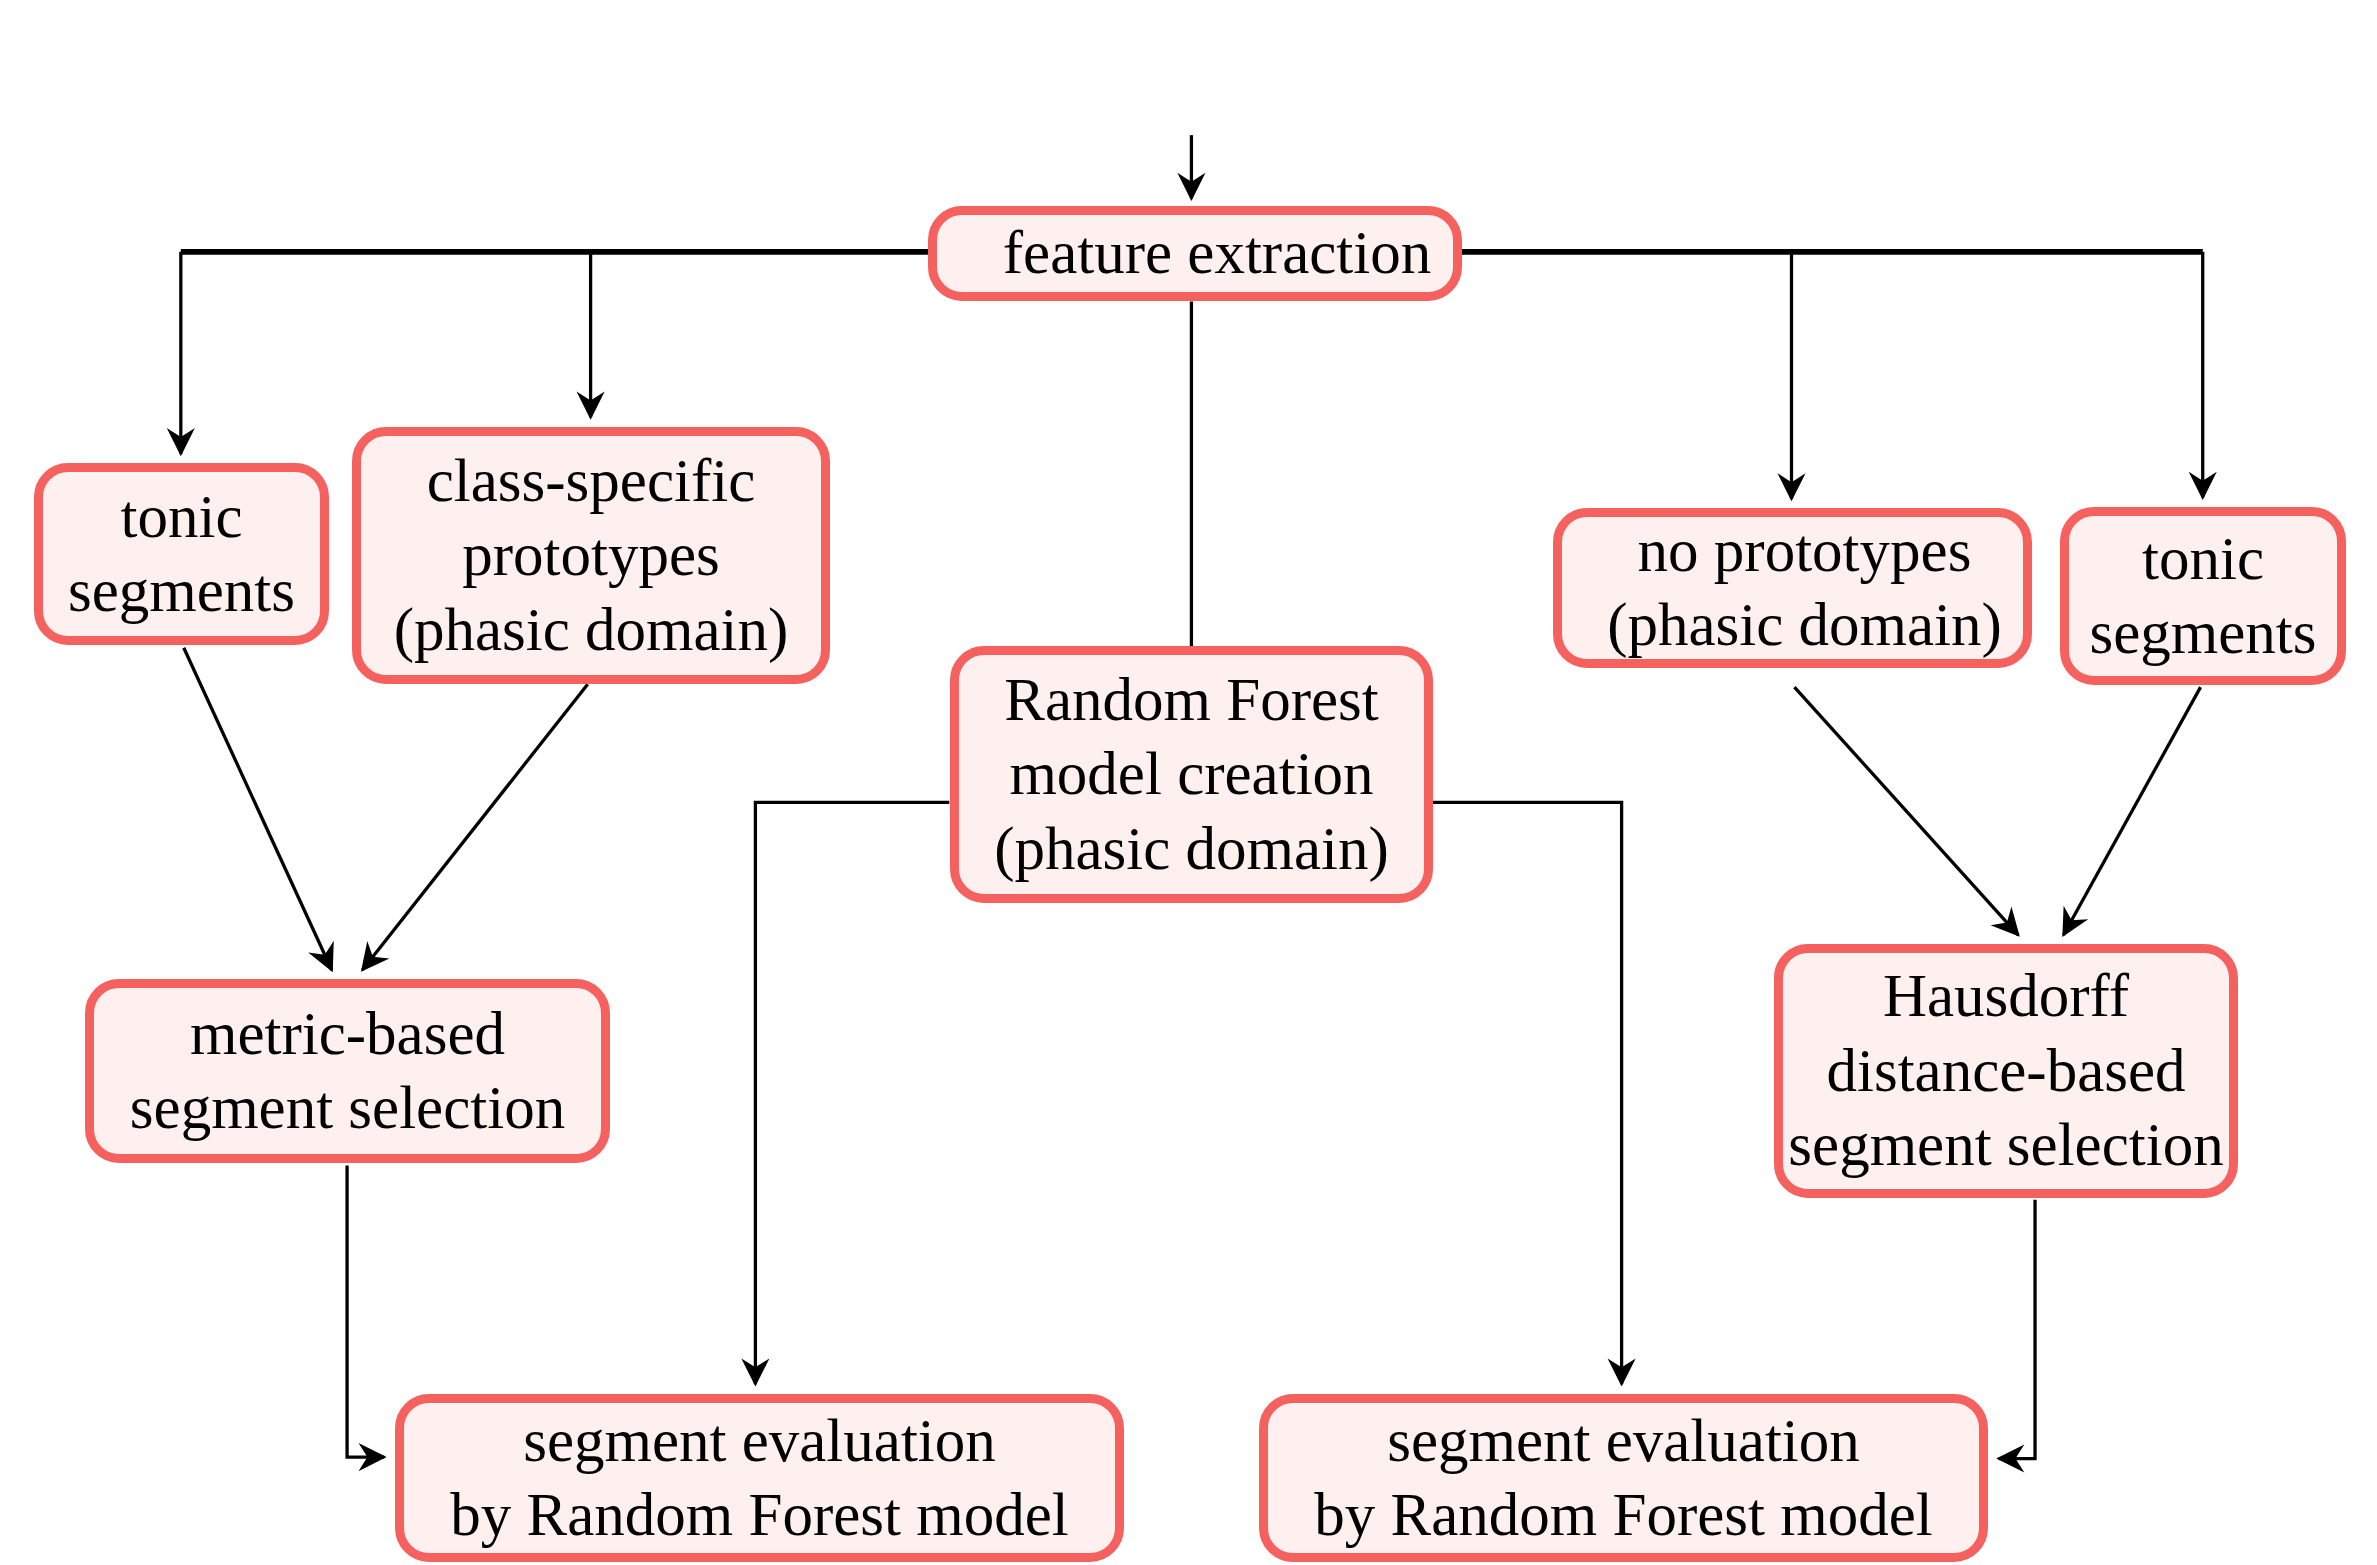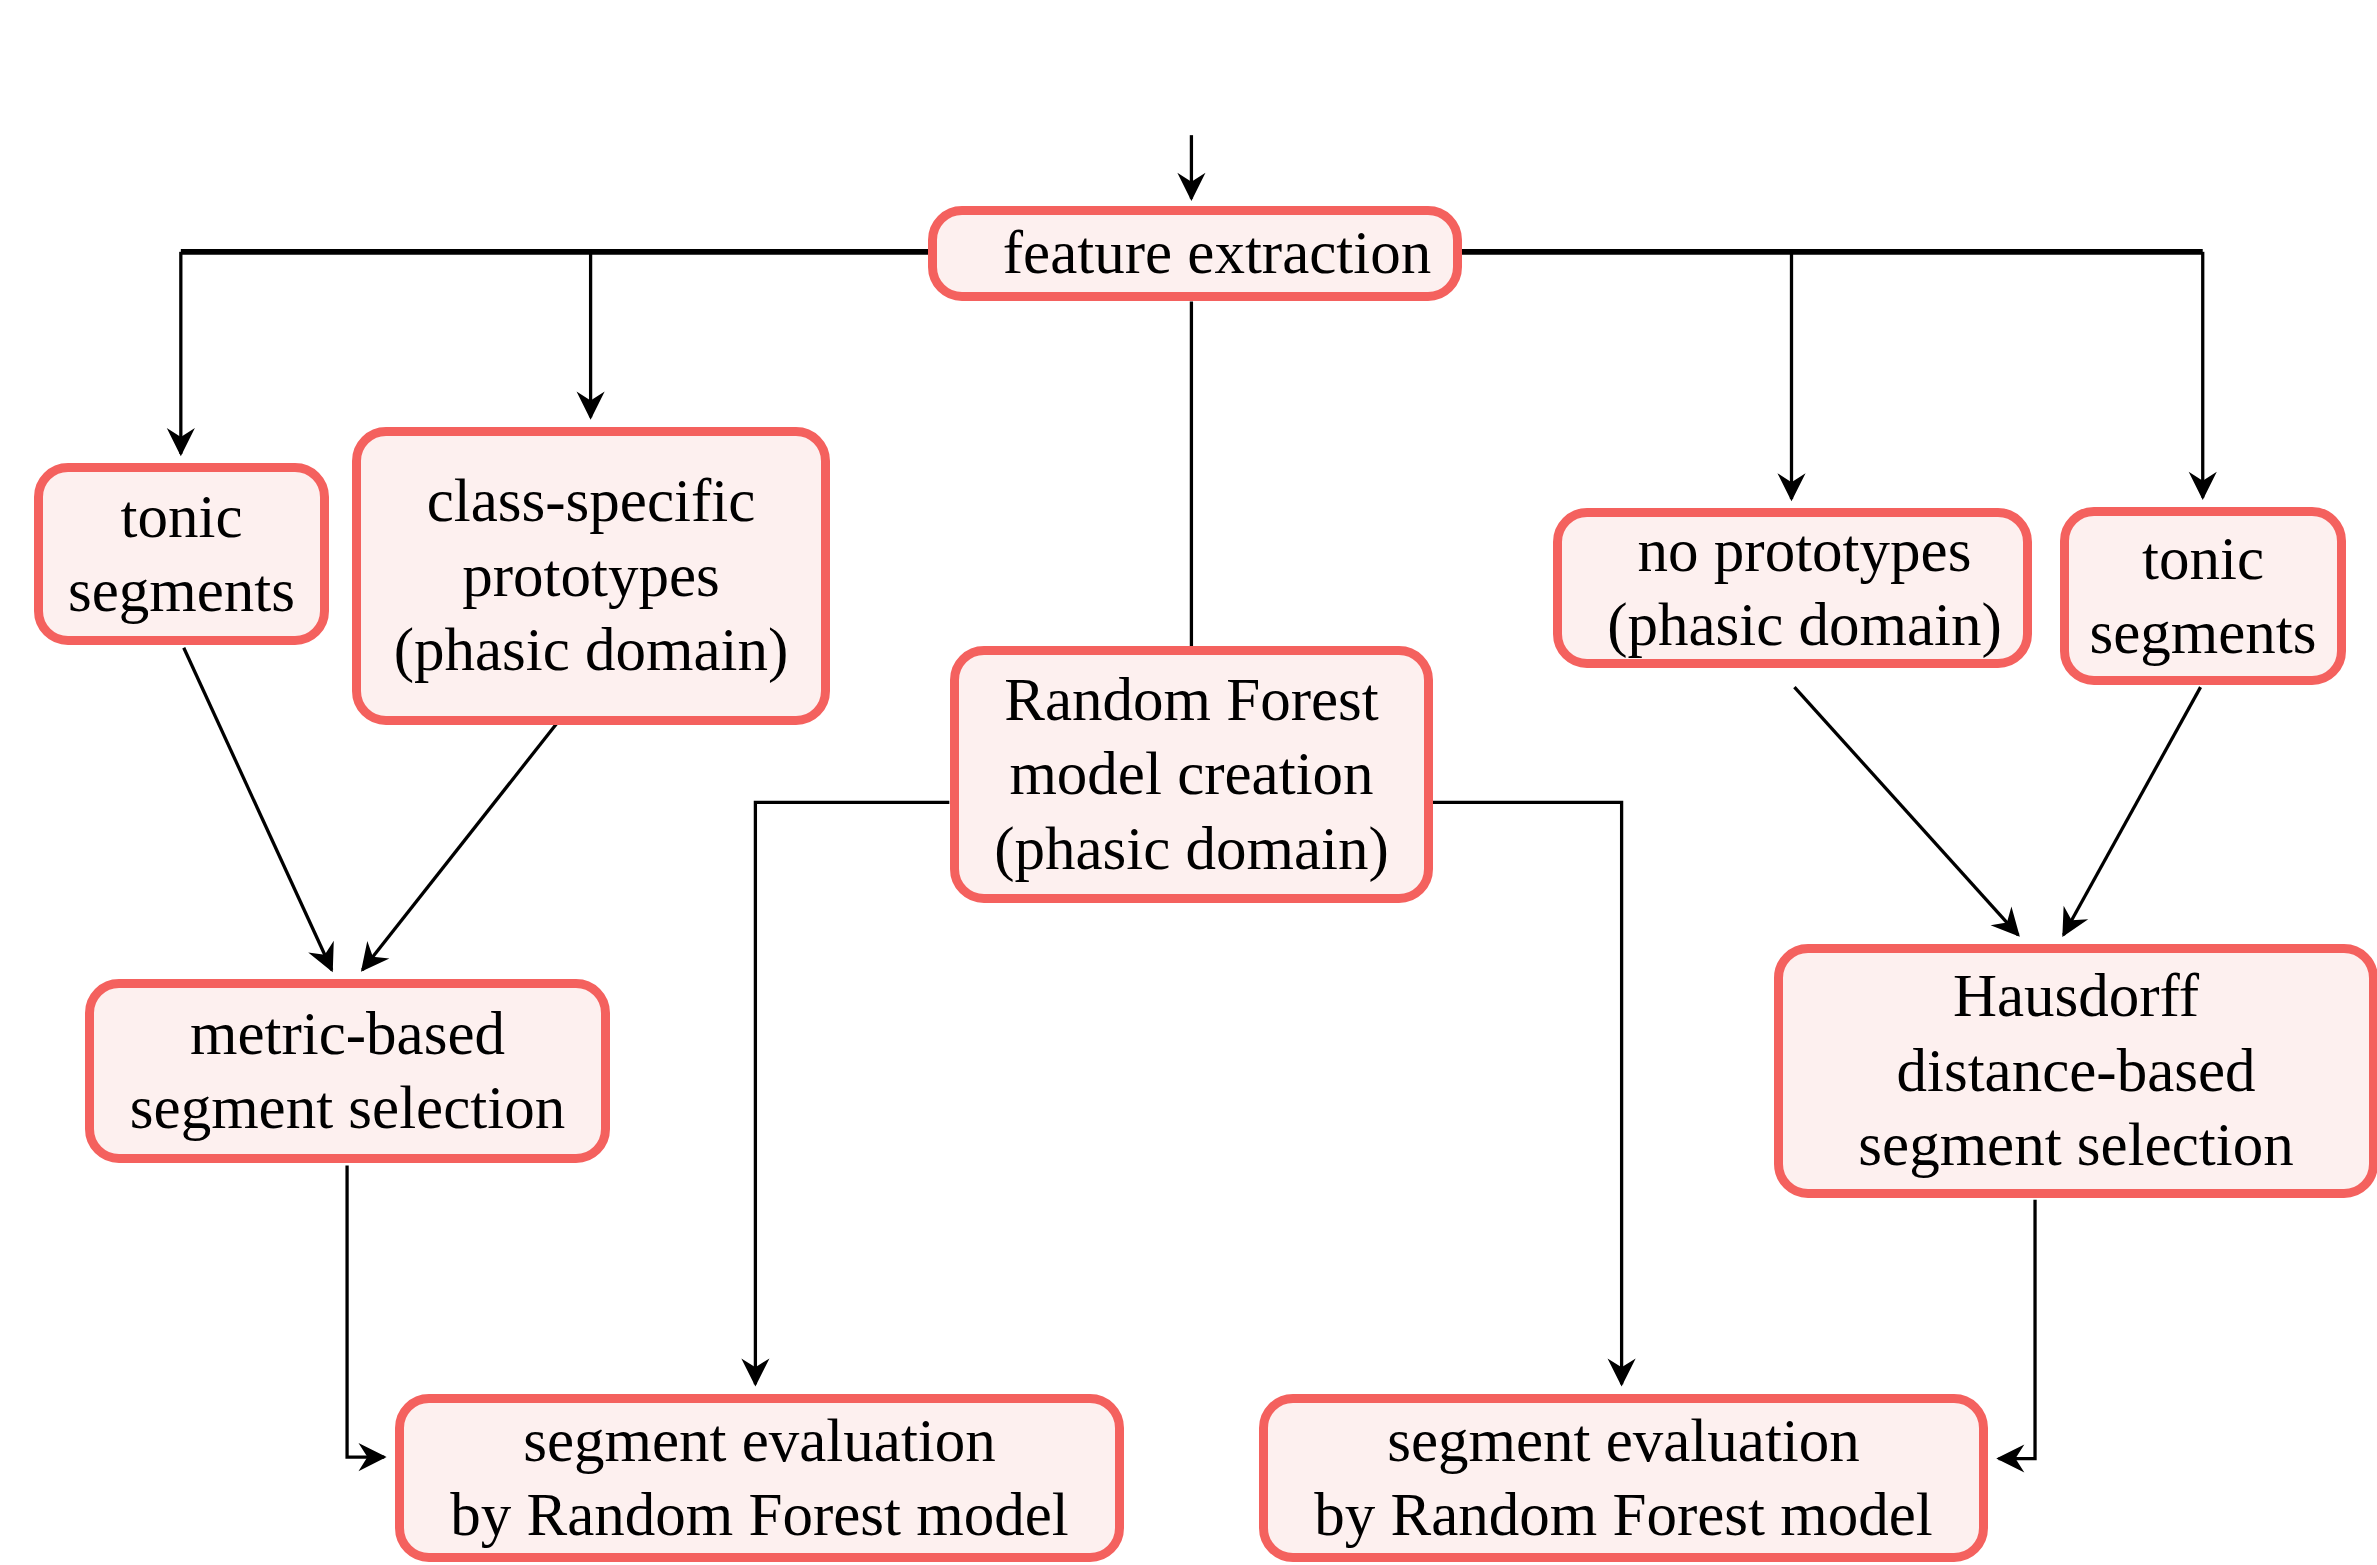--- a/index.html
+++ b/index.html
@@ -64,21 +64,21 @@
 
   <div class="node" style="left:928px;top:206px;width:534px;height:95px;padding-left:44px;">
     <span>feature extraction</span>
   </div>
 
   <div class="node" style="left:34px;top:463px;width:295px;height:182px;">
     <span>tonic
 segments</span>
   </div>
 
-  <div class="node" style="left:352px;top:427px;width:478px;height:298px;">
+  <div class="node" style="left:352px;top:427px;width:478px;height:257px;">
     <span>class-specific
 prototypes
 (phasic domain)</span>
   </div>
 
   <div class="node" style="left:950px;top:646px;width:483px;height:257px;">
     <span>Random Forest
 model creation
 (phasic domain)</span>
   </div>
@@ -91,21 +91,21 @@
   <div class="node" style="left:2060px;top:507px;width:286px;height:178px;">
     <span>tonic
 segments</span>
   </div>
 
   <div class="node" style="left:85px;top:979px;width:525px;height:184px;">
     <span>metric-based
 segment selection</span>
   </div>
 
-  <div class="node" style="left:1774px;top:944px;width:604px;height:254px;">
+  <div class="node" style="left:1774px;top:944px;width:464px;height:254px;">
     <span>Hausdorff
 distance-based
 segment selection</span>
   </div>
 
   <div class="node" style="left:395px;top:1394px;width:729px;height:168px;">
     <span>segment evaluation
 by Random Forest model</span>
   </div>
 

